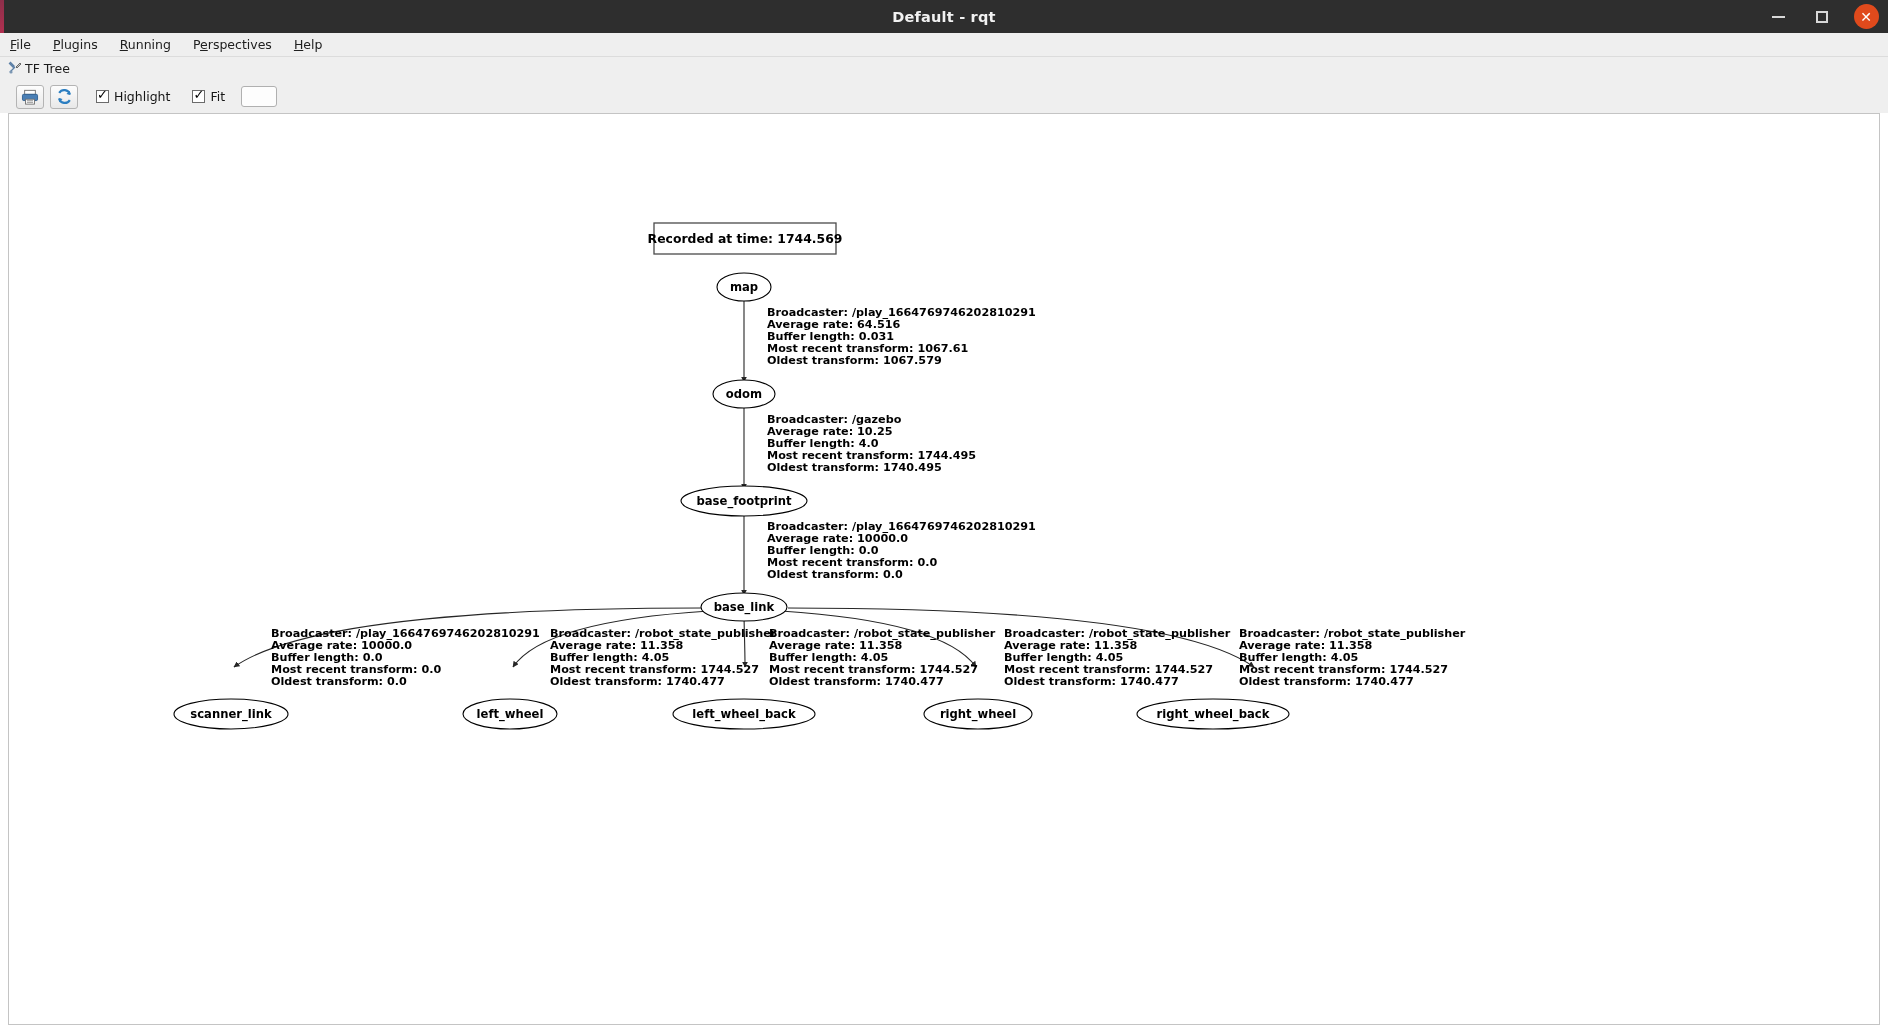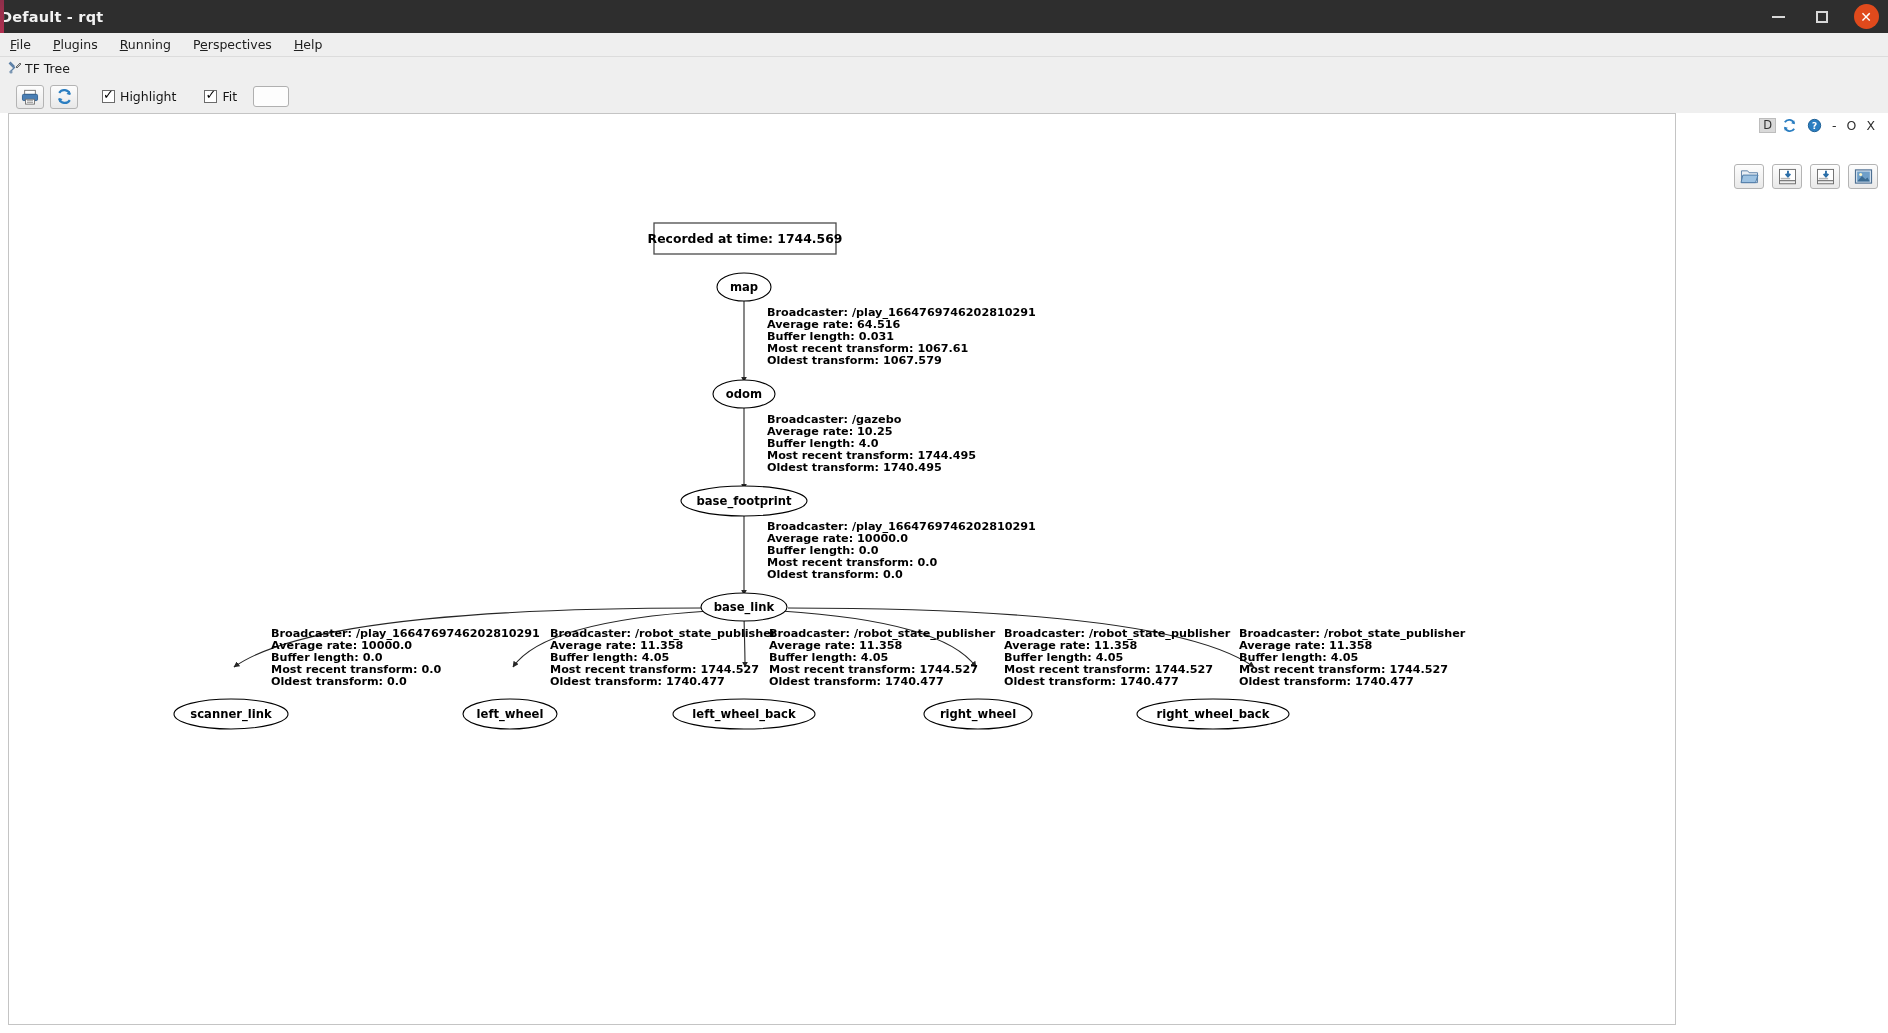--- a/index.html
+++ b/index.html
@@ -9,21 +9,21 @@
     overflow: hidden;
     font-family: "DejaVu Sans", sans-serif;
     background: #ffffff;
   }
 
   
   #titlebar {
     position: absolute; top: 0; left: 0;
     width: 1888px; height: 33px;
     background: #2e2e2e;
-    display: flex; align-items: center; justify-content: flex-start;
+    display: flex; align-items: center; justify-content: center;
   }
   #titlebar-accent {
     position: absolute; left: 0; top: 0; width: 4px; height: 33px;
     background: linear-gradient(to bottom, #8d2f4a, #b03050);
   }
   #window-title {
     color: #f2f2f2; font-size: 14.5px; font-weight: bold;
     letter-spacing: .2px;
   }
   .wbtns { position: absolute; right: 0; top: 0; height: 33px; display: flex; align-items: center; }
@@ -94,21 +94,21 @@
     background: #9e2b47;
   }
   .tbtn {
     width: 28px; height: 24px;
     background: linear-gradient(to bottom,#fdfdfd,#e8e8e8);
     border: 1px solid #b4b4b4; border-radius: 3px;
     margin-right: 6px;
     display: flex; align-items: center; justify-content: center;
   }
   .chk {
-    display: flex; align-items: center; margin-right: 10px; margin-left: 18px;
+    display: flex; align-items: center; margin-right: 10px; margin-left: 12px;
     font-size: 12.5px; color: #151515;
   }
   .chkbox {
     width: 13px; height: 13px; background: #fff; border: 1px solid #6b6b6b;
     margin-right: 5px; position: relative;
   }
   .chkbox::after {
     content: "✓"; position: absolute; left: 0px; top: -3px;
     font-size: 13px; color: #000; line-height: 14px;
   }
@@ -121,21 +121,21 @@
   .rbtn {
     width: 30px; height: 25px;
     background: linear-gradient(to bottom,#fdfdfd,#e9e9e9);
     border: 1px solid #b4b4b4; border-radius: 3px;
     display: flex; align-items: center; justify-content: center;
   }
 
   
   #canvas-frame {
     position: absolute; top: 113px; left: 8px;
-    width: 1668px; height: 912px;
+    width: 1872px; height: 912px;
     background: #ffffff;
     border: 1px solid #c4c4c4;
     overflow: hidden;
   }
   #graph-svg { position: absolute; top: 0; left: 0; }
 
   .lbl {
     font-family: "DejaVu Sans", sans-serif;
     font-size: 11.2px; font-weight: bold; fill: #000;
   }

